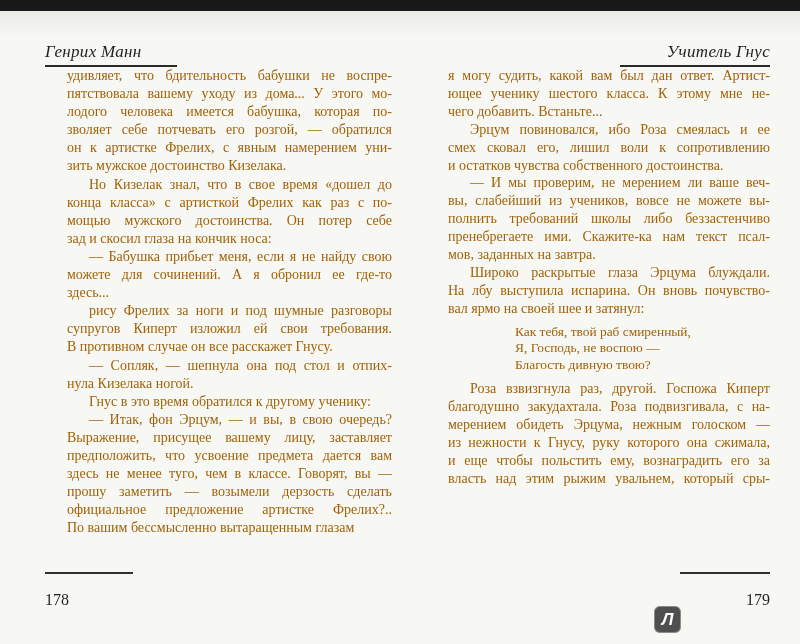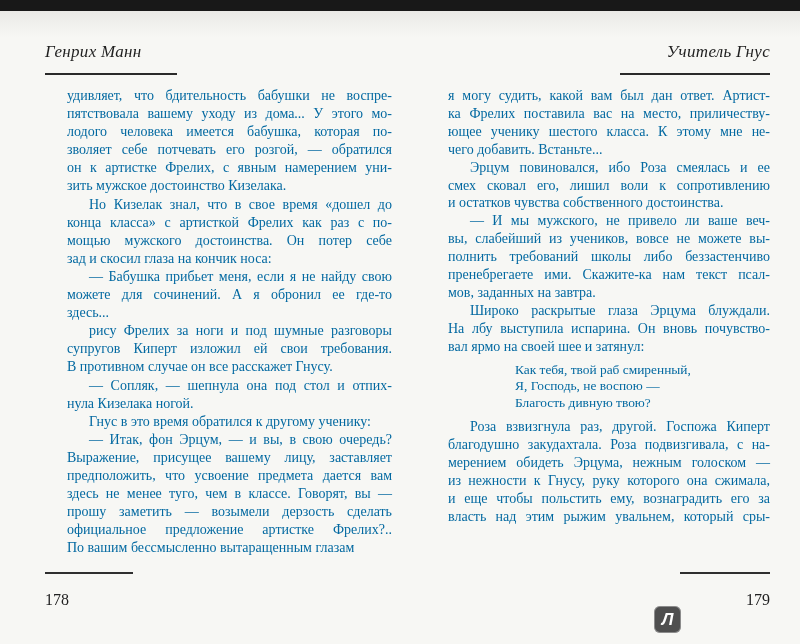--- a/index.html
+++ b/index.html
@@ -25,29 +25,28 @@
   }
   #left-page  { left: 45px;  width: 347px; }
   #right-page { left: 448px; width: 322px; }
   .running-header {
     font-style: italic;
     font-size: 17px;
     line-height: 20px;
     color: #1f1f1f;
     letter-spacing: .3px;
     border-bottom: 2px solid #2a2a2a;
-    padding-bottom: 11px;
+    padding-bottom: 3px;
   }
   #left-page .running-header { width: 132px; }
   #right-page .running-header { width: 150px; margin-left: auto; text-align: right; }
   .body-text {
-    margin-top: 12px;
     font-size: 14px;
     line-height: 18.1px;
-    color: #0369a1;
+    color: #a16207;
   }
   #left-page  .body-text { margin-left: 22px; line-height: 18.1px; }
   #right-page .body-text { line-height: 17.9px; }
   .line {
     white-space: nowrap;
     text-align: justify;
     text-align-last: justify;
   }
   .line.last { text-align-last: left; }
   .para.indent .line:first-child { text-indent: 22px; }
@@ -127,31 +126,30 @@
         <div class="line last">По вашим бессмысленно вытаращенным глазам</div>
       </div>
     </div>
 </div>
 
 <div class="page" id="right-page">
   <div class="running-header">Учитель Гнус</div>
   <div class="body-text" id="right-body">
       <div class="para">
         <div class="line">я могу судить, какой вам был дан ответ. Артист-</div>
-        <div class="line">ка Фрелих поставила вас на место, приличеству-</div>
         <div class="line">ющее ученику шестого класса. К этому мне не-</div>
         <div class="line last">чего добавить. Встаньте...</div>
       </div>
       <div class="para indent">
         <div class="line">Эрцум повиновался, ибо Роза смеялась и ее</div>
         <div class="line">смех сковал его, лишил воли к сопротивлению</div>
         <div class="line last">и остатков чувства собственного достоинства.</div>
       </div>
       <div class="para indent">
-        <div class="line">— И мы мужского, не привело ли ваше веч-</div>
+        <div class="line">— И мы проверим, не мерением ли ваше веч-</div>
         <div class="line">вы, слабейший из учеников, вовсе не можете вы-</div>
         <div class="line">полнить требований школы либо беззастенчиво</div>
         <div class="line">пренебрегаете ими. Скажите-ка нам текст псал-</div>
         <div class="line last">мов, заданных на завтра.</div>
       </div>
       <div class="para indent">
         <div class="line">Широко раскрытые глаза Эрцума блуждали.</div>
         <div class="line">На лбу выступила испарина. Он вновь почувство-</div>
         <div class="line last">вал ярмо на своей шее и затянул:</div>
       </div>

